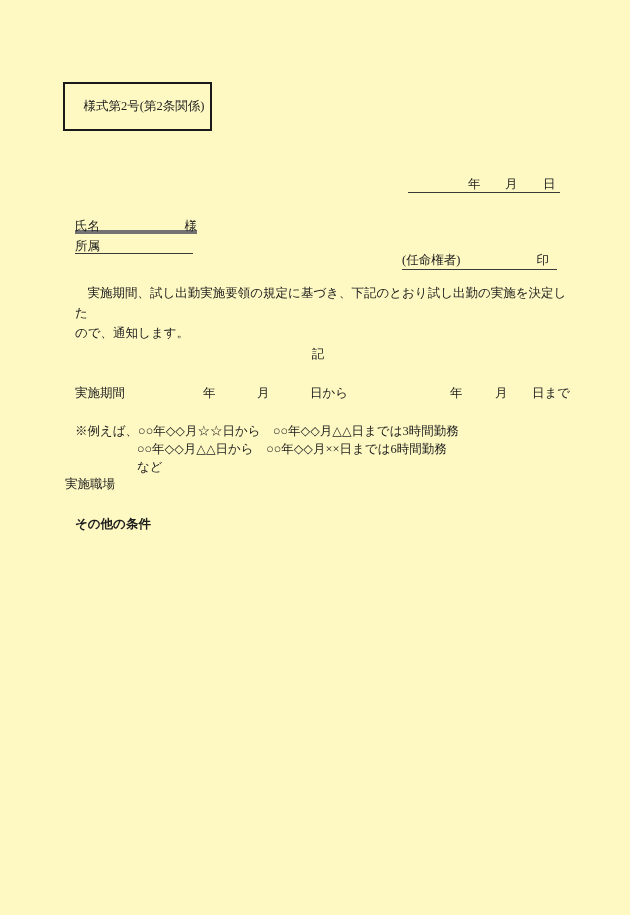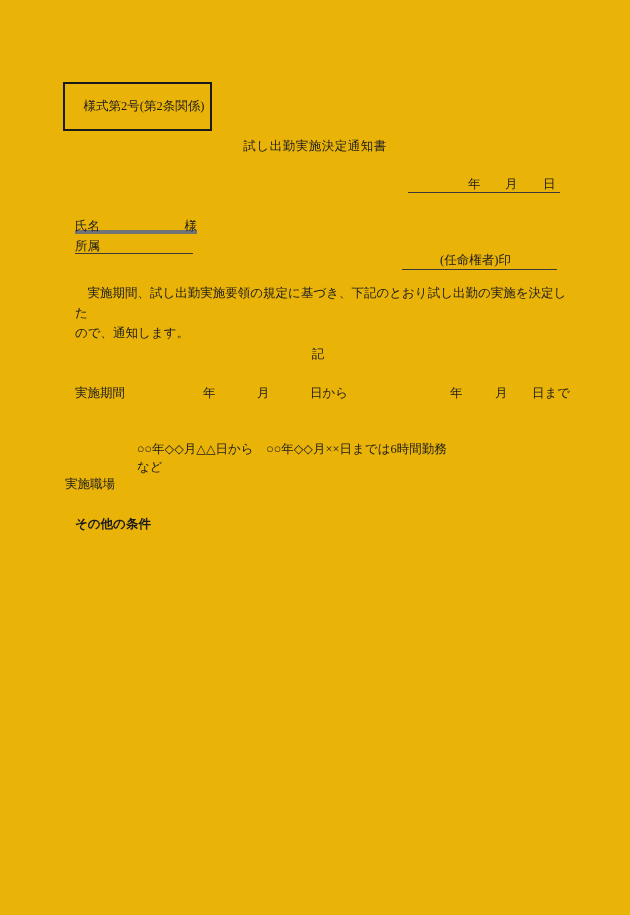--- a/index.html
+++ b/index.html
@@ -1,21 +1,21 @@
 <!DOCTYPE html>
 <html><head>
 <meta charset="utf-8">
 <style>
   * { margin: 0; padding: 0; box-sizing: border-box; }
   html, body { background: #ffffff; }
   .page {
     position: relative;
     width: 630px;
     height: 915px;
-    background: #eab308;
+    background: #fef9c3;
     font-family: "Liberation Serif", "DejaVu Serif", serif;
     font-size: 12.5px;
     color: #1c1c1c;
     overflow: hidden;
   }
   .abs { position: absolute; line-height: 15px; white-space: pre; }
 
   .form-label-box {
     position: absolute;
     left: 63px; top: 82px;
@@ -59,21 +59,21 @@
     display: flex;
     justify-content: space-between;
     line-height: 14px;
   }
   .authority-line {
     position: absolute;
     left: 402px; top: 253px;
     width: 155px; height: 17px;
     border-bottom: 1px solid #3a3a3a;
     display: flex;
-    justify-content: center;
+    justify-content: space-between;
     line-height: 15px;
   }
   .authority-line .seal { margin-right: 8px; }
 
   .body-par {
     position: absolute;
     left: 75px; top: 283px;
     width: 492px;
     line-height: 20px;
   }
@@ -102,21 +102,20 @@
 </style>
 </head>
 <body>
 
 <div class="page">
 
   <div class="form-label-box">
     <span>様式第2号(第2条関係)</span>
   </div>
 
-  <div class="doc-title">試し出勤実施決定通知書</div>
 
   <div class="date-line">
     <span class="date-year">年</span>
     <span class="date-month">月</span>
     <span class="date-day">日</span>
   </div>
 
   <div class="affiliation-line">
     <span>所属</span>
   </div>
@@ -141,20 +140,21 @@
   <div class="period-row">
     <span class="p-label">実施期間</span>
     <span class="p-year1">年</span>
     <span class="p-month1">月</span>
     <span class="p-day1">日から</span>
     <span class="p-year2">年</span>
     <span class="p-month2">月</span>
     <span class="p-day2">日まで</span>
   </div>
 
+  <div class="abs ex-line1">※例えば、○○年◇◇月☆☆日から　○○年◇◇月△△日までは3時間勤務</div>
   <div class="abs ex-line2">○○年◇◇月△△日から　○○年◇◇月××日までは6時間勤務</div>
   <div class="abs ex-line3">など</div>
 
   <div class="abs workplace">実施職場</div>
 
   <div class="abs other-conditions">その他の条件</div>
 
 </div>
 
 </body></html>

